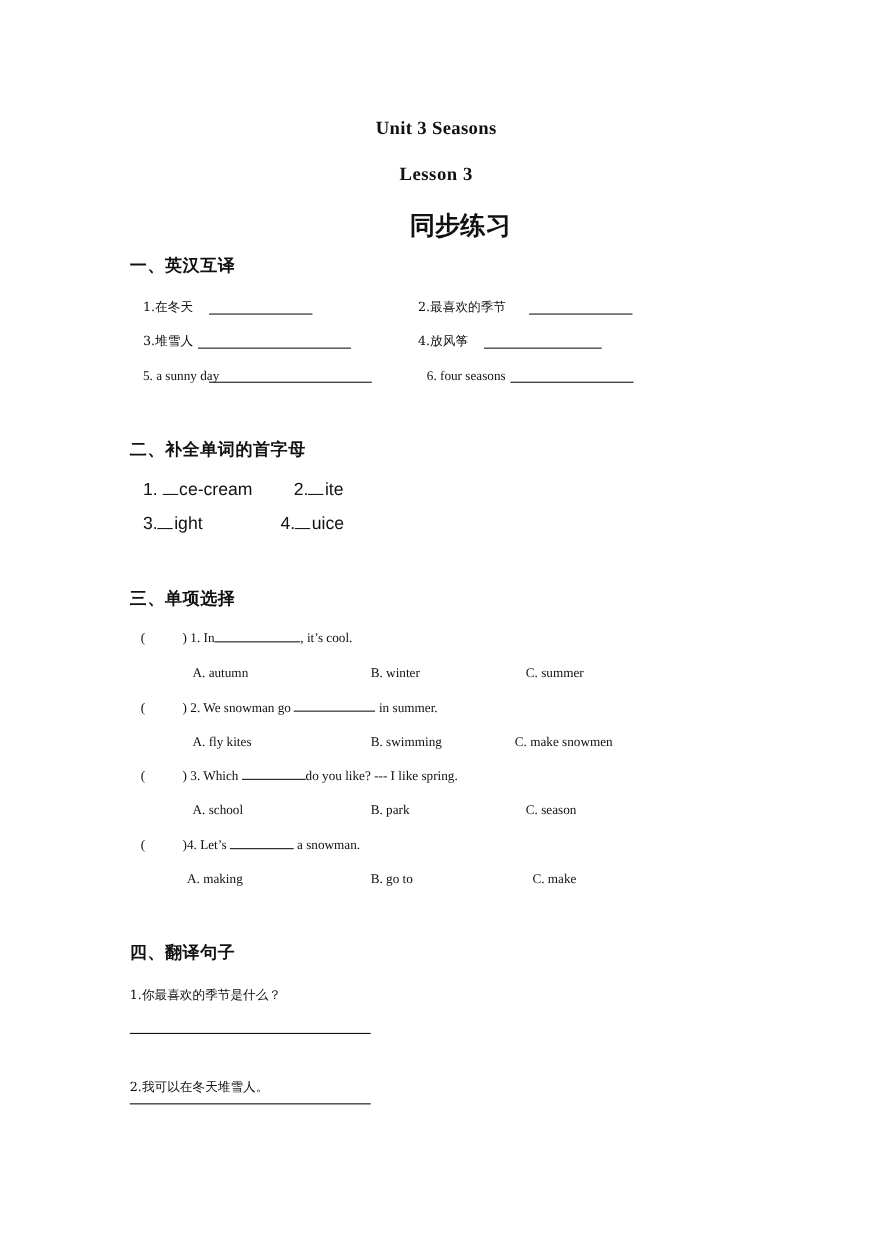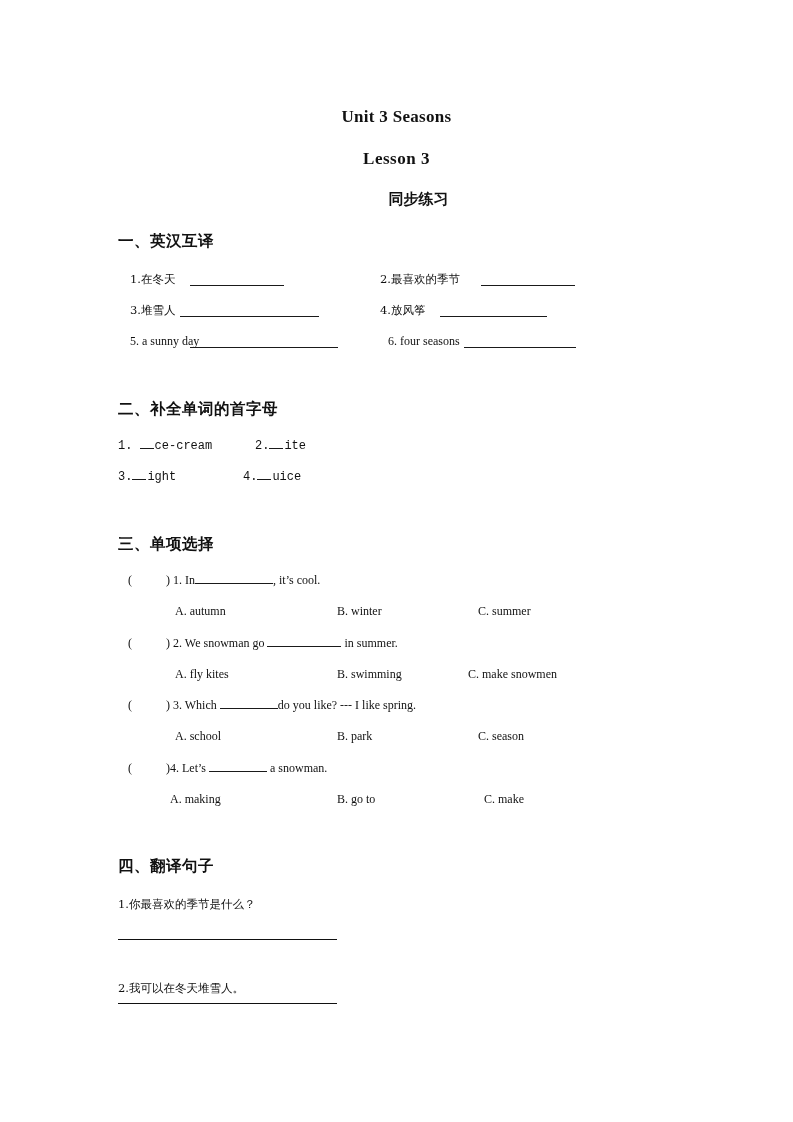--- a/index.html
+++ b/index.html
@@ -34,21 +34,21 @@
     font-size: 17px;
     letter-spacing: 0.3px;
   }
   #title-lesson {
     top: 149px;
     font-size: 17px;
     letter-spacing: 0.5px;
   }
   #title-sub {
     top: 190px;
-    font-size: 15px;
+    font-size: 23px;
     font-family: Liberation Mono, monospace;
     font-weight: bold;
     margin-left: 44px;
   }
 
   
   .section-heading {
     position: absolute;
     left: 118px;
     font-size: 15.5px;
@@ -66,22 +66,23 @@
   .row {
     position: absolute;
     font-size: 11.5px;
     white-space: nowrap;
     line-height: 16px;
   }
   .row.cn {
     font-family: "DejaVu Serif", "Liberation Serif", serif;
   }
   .row.en {
-    font-family: Liberation Mono, monospace;
-    font-size: 12px;
+    font-family: Liberation Sans, sans-serif;
+    font-size: 16px;
+    margin-left: 12px;
   }
 
   
   .blank {
     display: inline-block;
     border-bottom: 1px solid #1a1a1a;
     vertical-align: baseline;
     height: 11px;
   }
 

